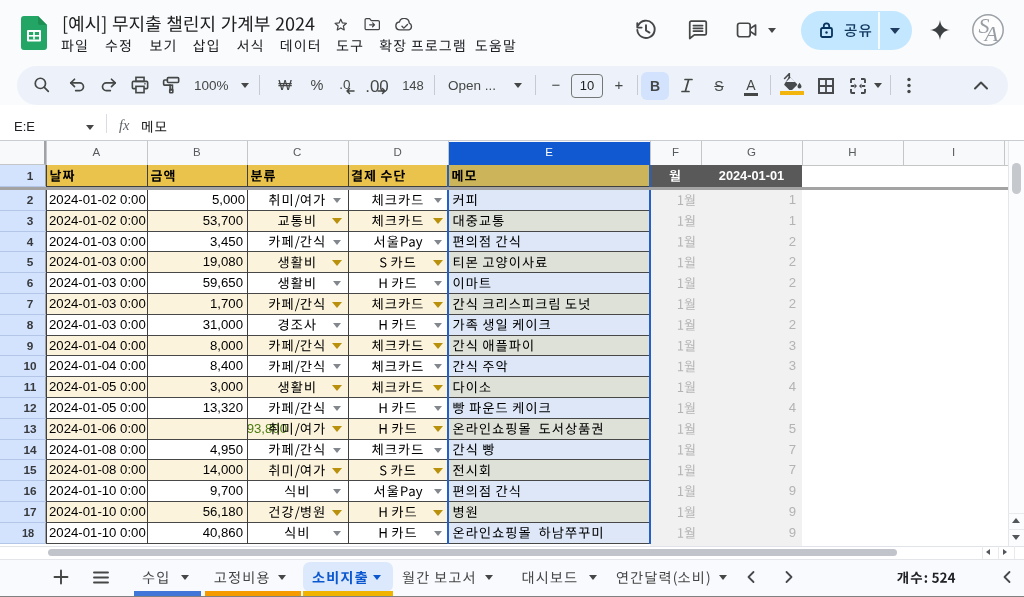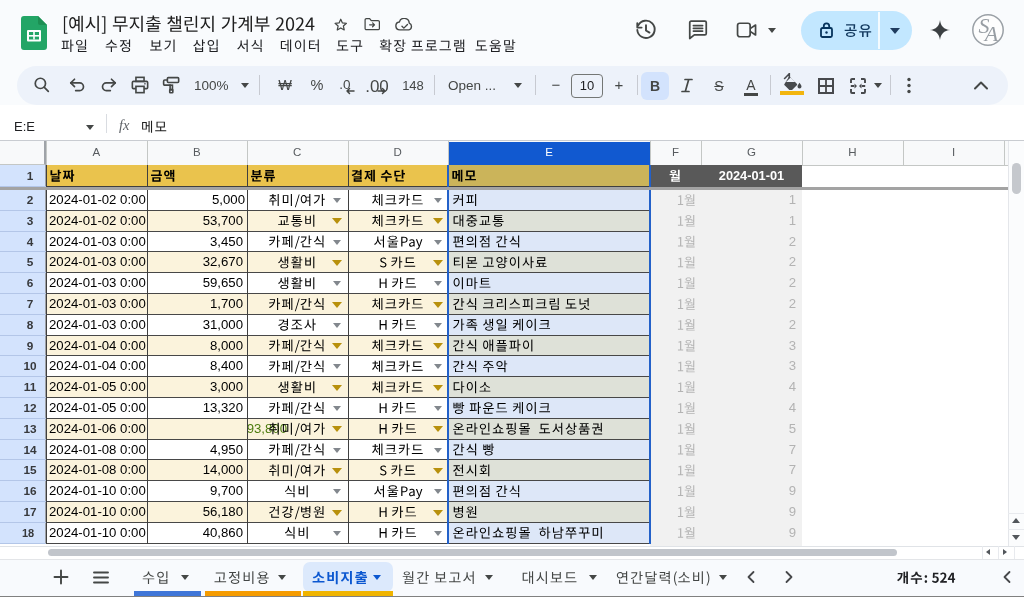--- a/index.html
+++ b/index.html
@@ -248,21 +248,21 @@
 <div class="ab" style="left:46px;top:251.4px;width:604px;height:1px;background:#474747;"></div>
 <div class="ab" style="left:49px;top:231.6px;width:97px;height:20.8px;line-height:20.8px;font-size:13.2px;color:#000;white-space:nowrap;overflow:hidden;">2024-01-03 0:00</div>
 <div class="ab" style="left:147px;top:231.6px;width:96px;height:20.8px;line-height:20.8px;font-size:13.2px;color:#000;text-align:right;">3,450</div>
 <div class="ab" style="left:701px;top:231.6px;width:95px;height:20.8px;line-height:20.8px;font-size:13.2px;color:#b3b3b3;text-align:right;">2</div>
 <div class="tri" style="left:333.0px;top:239.6px;border-left:4.5px solid transparent;border-right:4.5px solid transparent;border-top:5px solid #82878d;"></div>
 <div class="tri" style="left:433.5px;top:239.6px;border-left:4.5px solid transparent;border-right:4.5px solid transparent;border-top:5px solid #82878d;"></div>
 <div class="ab" style="left:46px;top:252.4px;width:402px;height:20.8px;background:#fbf3dc;"></div>
 <div class="ab" style="left:448px;top:252.4px;width:202px;height:20.8px;background:#dee1d8;"></div>
 <div class="ab" style="left:46px;top:272.2px;width:604px;height:1px;background:#474747;"></div>
 <div class="ab" style="left:49px;top:252.4px;width:97px;height:20.8px;line-height:20.8px;font-size:13.2px;color:#000;white-space:nowrap;overflow:hidden;">2024-01-03 0:00</div>
-<div class="ab" style="left:147px;top:252.4px;width:96px;height:20.8px;line-height:20.8px;font-size:13.2px;color:#000;text-align:right;">32,670</div>
+<div class="ab" style="left:147px;top:252.4px;width:96px;height:20.8px;line-height:20.8px;font-size:13.2px;color:#000;text-align:right;">19,080</div>
 <div class="ab" style="left:701px;top:252.4px;width:95px;height:20.8px;line-height:20.8px;font-size:13.2px;color:#b3b3b3;text-align:right;">2</div>
 <div class="tri" style="left:332.0px;top:259.9px;border-left:5.5px solid transparent;border-right:5.5px solid transparent;border-top:6px solid #b8900c;"></div>
 <div class="tri" style="left:432.5px;top:259.9px;border-left:5.5px solid transparent;border-right:5.5px solid transparent;border-top:6px solid #b8900c;"></div>
 <div class="ab" style="left:46px;top:273.2px;width:402px;height:20.8px;background:#ffffff;"></div>
 <div class="ab" style="left:448px;top:273.2px;width:202px;height:20.8px;background:#dde7f8;"></div>
 <div class="ab" style="left:46px;top:293.0px;width:604px;height:1px;background:#474747;"></div>
 <div class="ab" style="left:49px;top:273.2px;width:97px;height:20.8px;line-height:20.8px;font-size:13.2px;color:#000;white-space:nowrap;overflow:hidden;">2024-01-03 0:00</div>
 <div class="ab" style="left:147px;top:273.2px;width:96px;height:31px;line-height:20.8px;font-size:13.2px;color:#000;text-align:right;">59,650</div>
 <div class="ab" style="left:701px;top:273.2px;width:95px;height:20.8px;line-height:20.8px;font-size:13.2px;color:#b3b3b3;text-align:right;">2</div>
 <div class="tri" style="left:333.0px;top:281.2px;border-left:4.5px solid transparent;border-right:4.5px solid transparent;border-top:5px solid #82878d;"></div>

